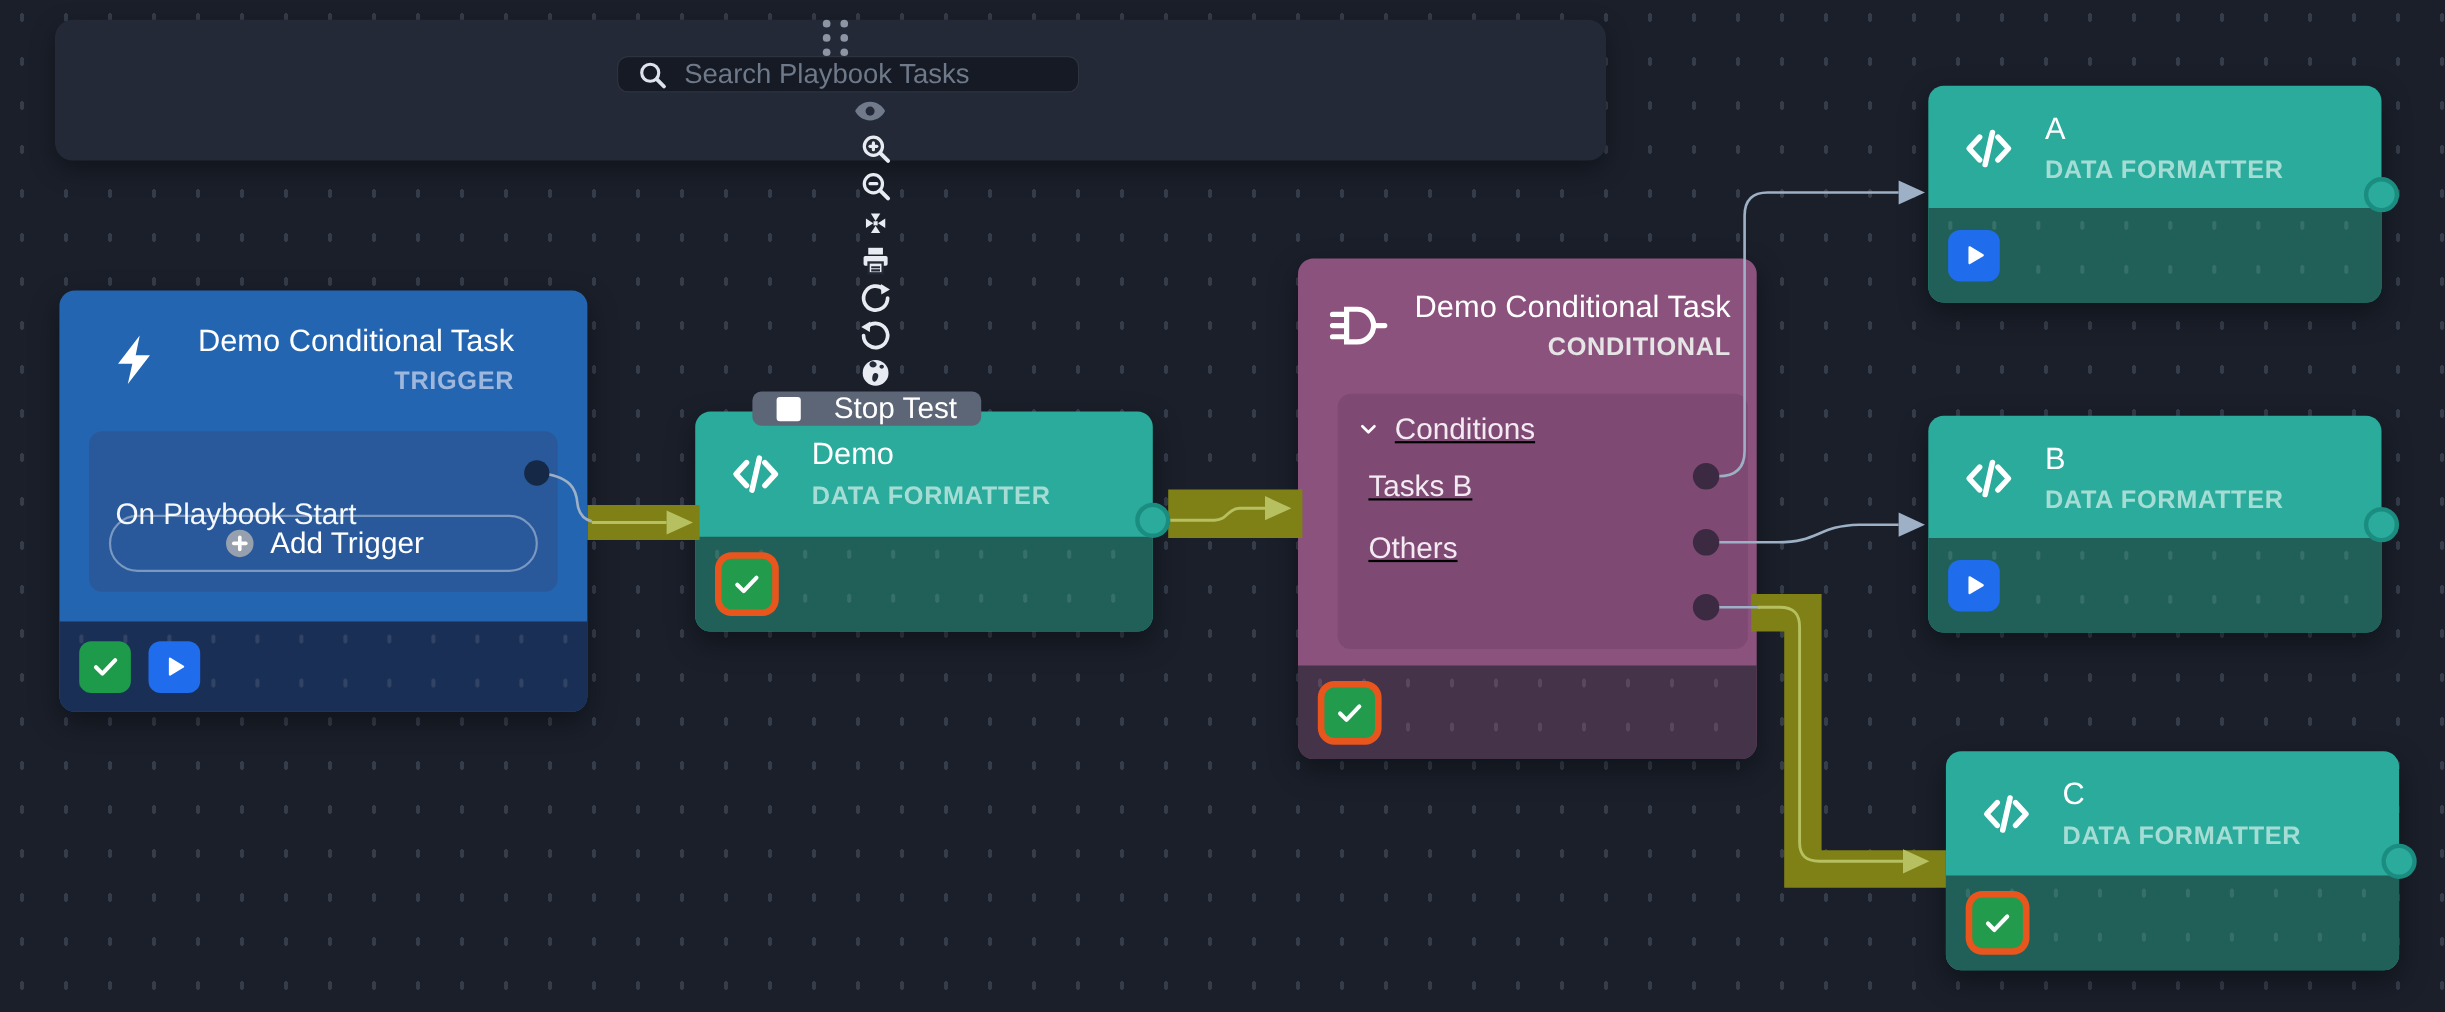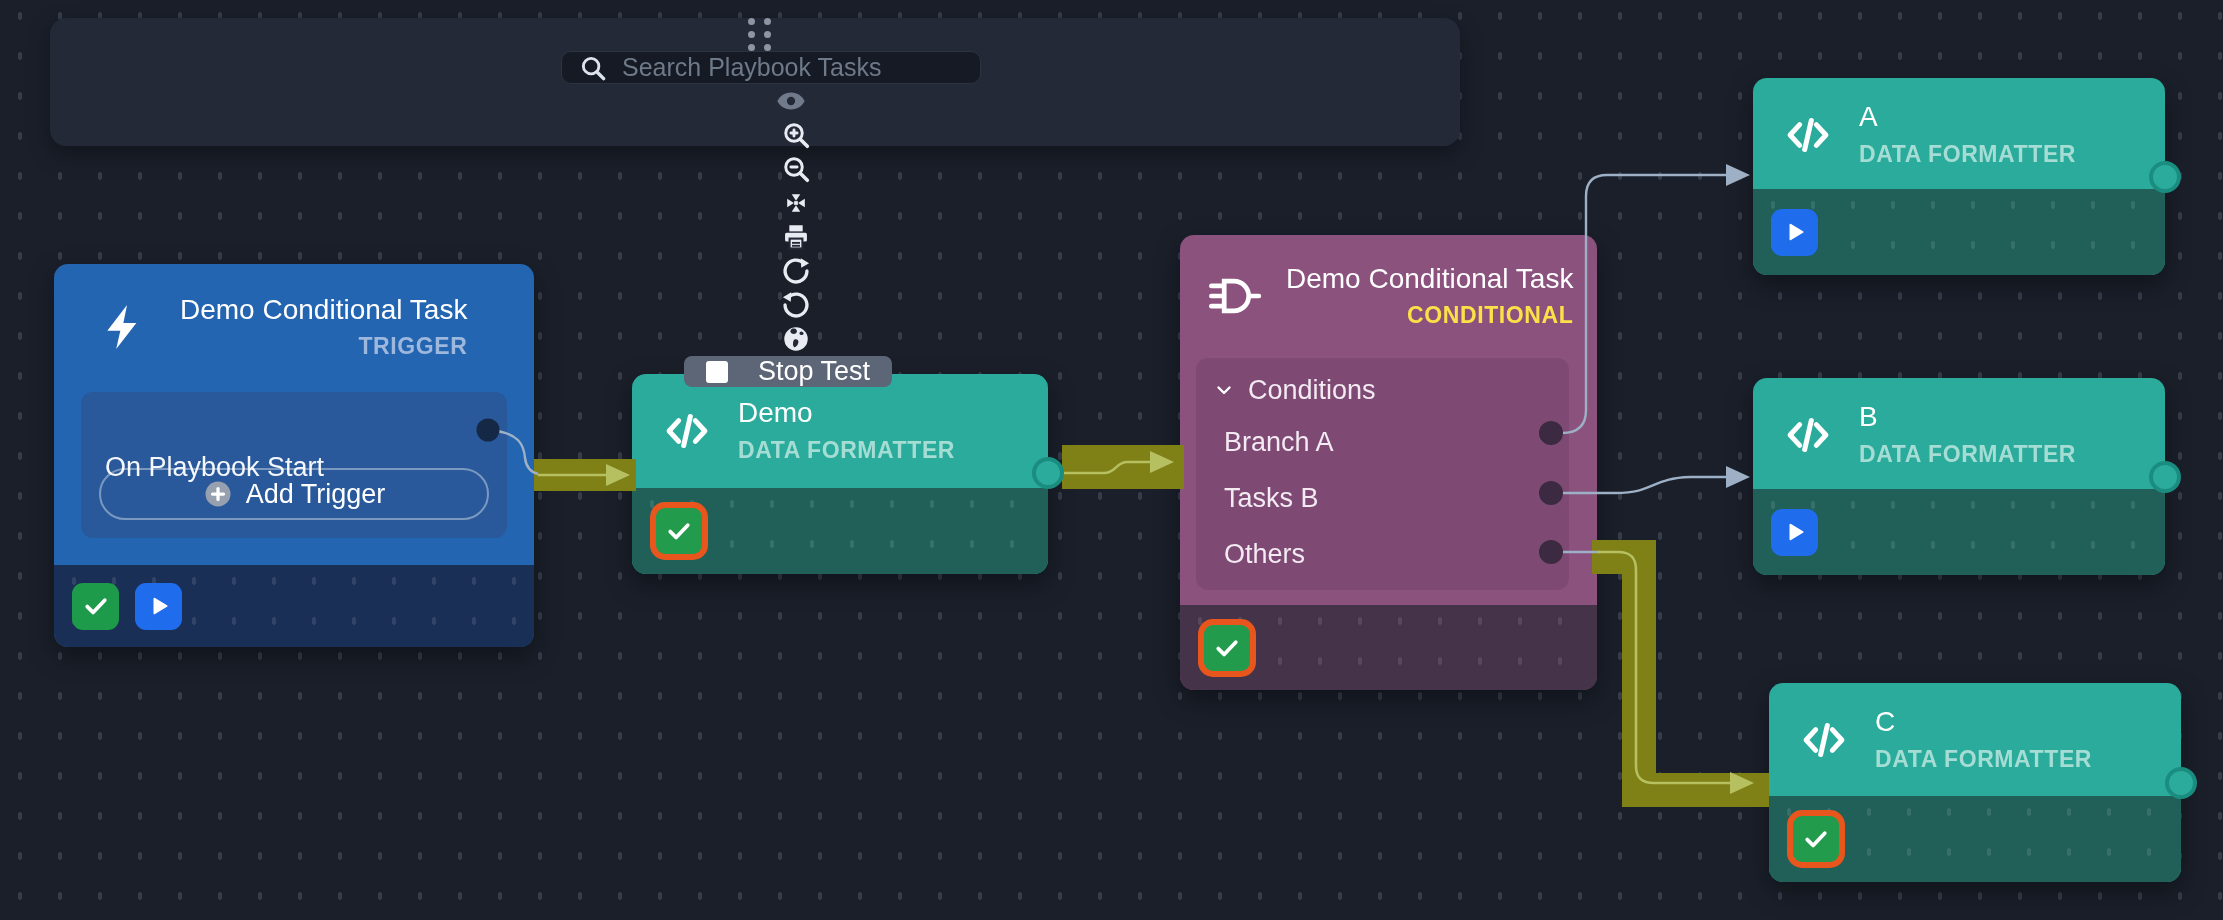--- a/index.html
+++ b/index.html
@@ -68,23 +68,23 @@
   .node.teal .nsub{color:#a5ddd5;}
   .node.teal .node-footer{height:86px;background:#206059;}
   .node.input-node{left:632px;top:374px;height:200px;width:416px;}
   .node.a-node{left:1753px;top:78px;height:197px;}
   .node.b-node{left:1753px;top:378px;height:197px;}
   .node.c-node{left:1769px;top:683px;height:199px;}
 
   
   .node.cond{left:1180px;top:235px;width:417px;height:455px;background:#8b527e;}
   .node.cond .node-header{height:122px;padding-left:28px;gap:24px;}
-  .node.cond .nsub{color:#fde047;margin-left:24px;}
-  .cpanel{position:absolute;left:16px;top:123px;width:373px;height:232px;background:#7e4a74;border-radius:12px;
-    box-sizing:border-box;padding-top:8px;}
+  .node.cond .nsub{color:#e5e5e5;margin-left:24px;}
+  .cpanel{position:absolute;left:36px;top:123px;width:373px;height:232px;background:#7e4a74;border-radius:12px;
+    box-sizing:border-box;padding-top:8px;text-decoration:underline;}
   .crow{display:flex;align-items:center;height:56px;color:#f3eaf2;font-size:27px;padding-left:28px;gap:12px;}
   .crow.head{padding-left:16px;height:48px;}
   .node.cond .node-footer{height:85px;background:#453349;}
 
   
   .port{position:absolute;border-radius:50%;transform:translate(-50%,-50%);z-index:3;cursor:crosshair;}
   .port.navy{width:23px;height:23px;background:#152946;}
   .port.plum{width:24px;height:24px;background:#3b2a41;}
   .port.tealp{width:24px;height:24px;background:#2aab9c;border:4px solid #1a8d80;}
 
@@ -203,23 +203,20 @@
     </div>
     <div class="cpanel">
       <div class="crow head">
         <span class="nicon">
           <svg width="24" height="24" viewBox="0 0 24 24">
               <polyline points="6.5,9.5 12,15 17.5,9.5" fill="none" stroke="#ffffff" stroke-width="2.4" stroke-linecap="round" stroke-linejoin="round"></polyline>
             </svg>
         </span>
         <span>Conditions</span>
       </div>
-      <div class="crow">
-          <span>Branch A</span>
-        </div>
       <div class="crow">
           <span>Tasks B</span>
         </div>
       <div class="crow">
           <span>Others</span>
         </div>
     </div>
     <div class="node-footer">
       <button class="btn-ring">
         <span class="inner">

